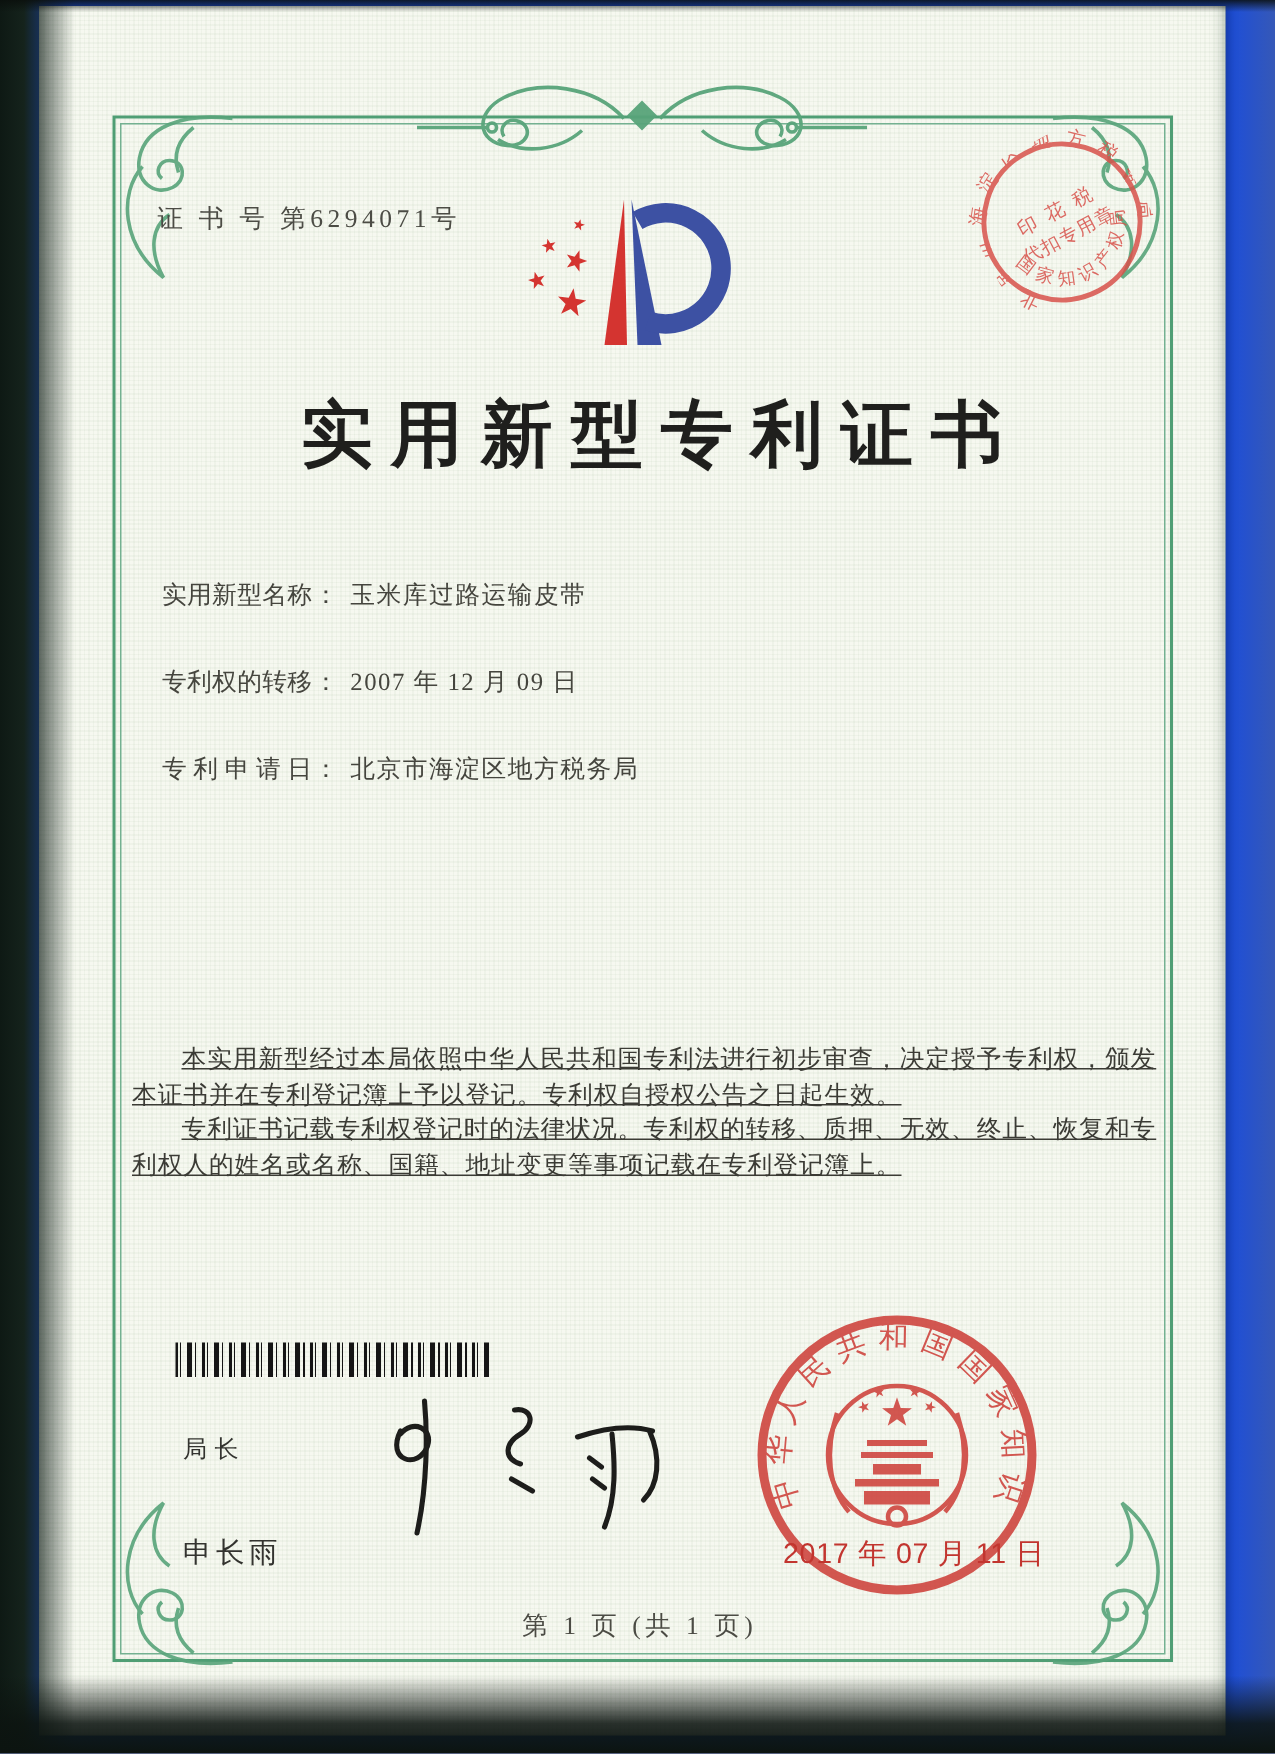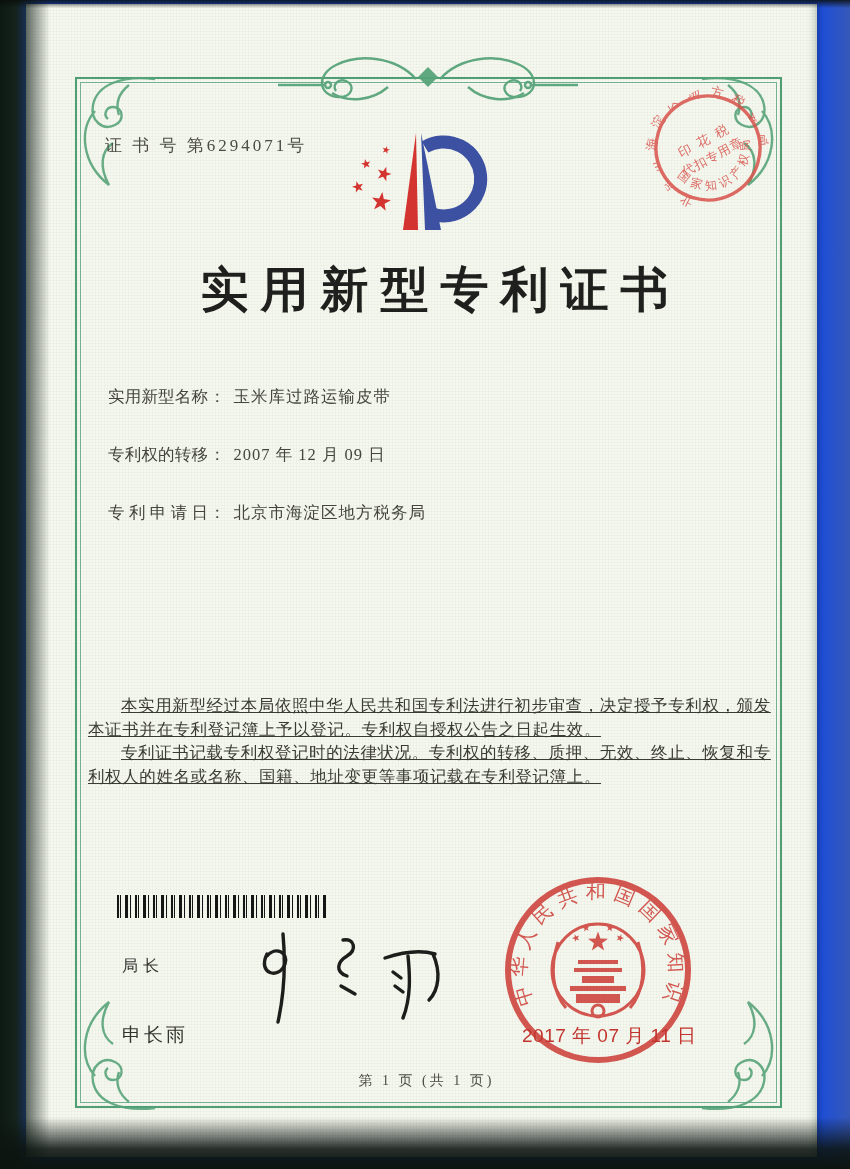--- a/index.html
+++ b/index.html
@@ -71,21 +71,21 @@
 
   .signer-title{position:absolute;left:96px;top:952px;font-size:16px;letter-spacing:5px;
     color:#33332f;font-family:"Liberation Sans","DejaVu Sans",sans-serif;}
   .signer-name{position:absolute;left:96px;top:990px;font-size:19px;letter-spacing:3px;
     color:#33332f;font-family:Liberation Serif, serif;margin-top:28px;}
   .signature{position:absolute;left:219px;top:922px;width:210px;height:105px;
     stroke:#1d1d1b;stroke-width:3.4;fill:none;stroke-linecap:round;stroke-linejoin:round;}
 
   .seal{position:absolute;left:474px;top:868px;width:196px;height:196px;}
   .footer{position:absolute;left:49px;top:1068px;width:703px;text-align:center;
-    font-size:14px;letter-spacing:3px;color:#4b4b44;}
+    font-size:17px;letter-spacing:3px;color:#4b4b44;}
 </style>
 </head>
 <body>
 
 <div class="scan">
   <div class="page">
 
     <div class="frame">
       <svg class="corner c-tl" viewBox="0 0 90 120">
         <path d="M86,8 C52,4 28,14 24,34 C21,50 34,60 46,54 C56,49 54,36 44,36 C37,36 34,44 39,48"></path>

